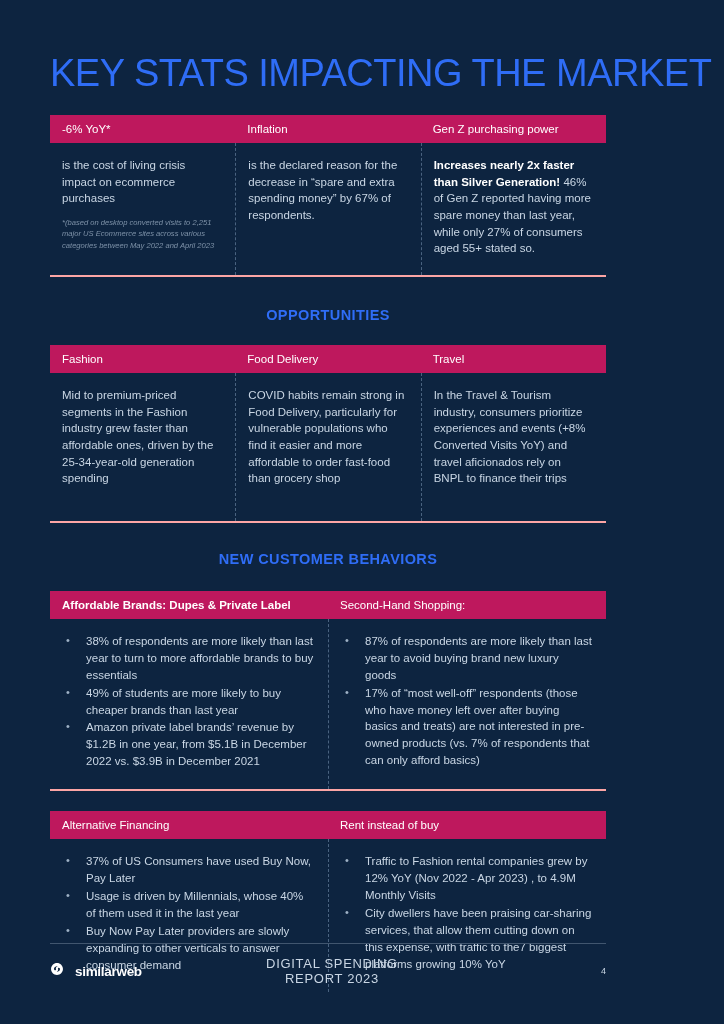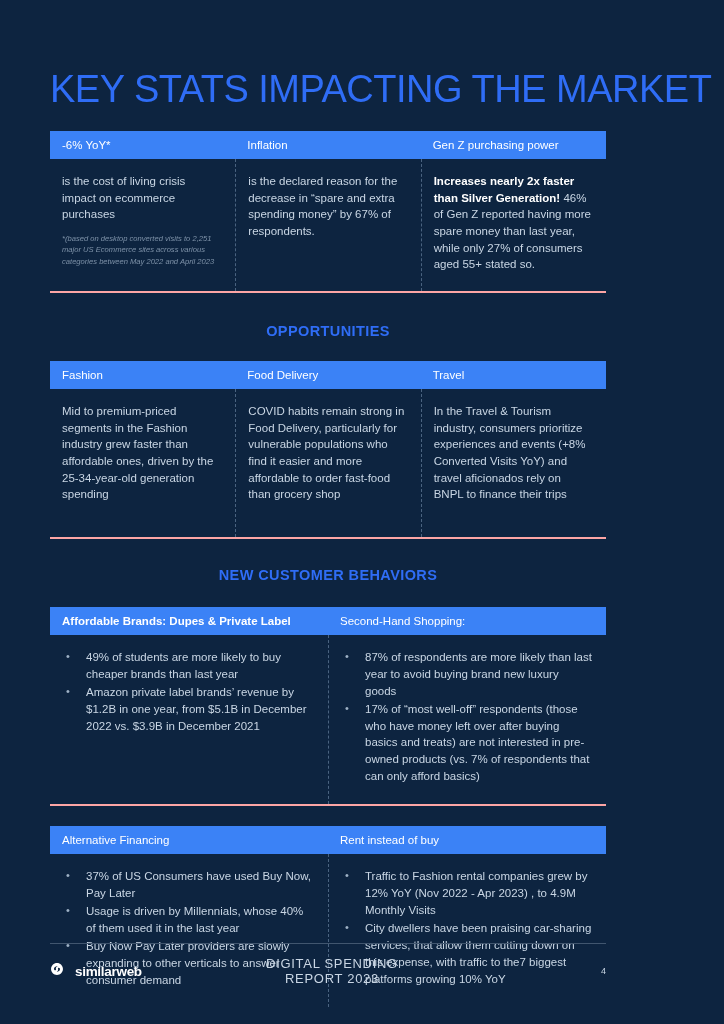--- a/index.html
+++ b/index.html
@@ -6,21 +6,21 @@
   html, body {
     width: 724px; height: 1024px;
     background: #0d2440;
     font-family: "Liberation Sans", sans-serif;
     overflow: hidden;
   }
   .page {
     position: relative;
     width: 656px; height: 1024px;
     background: #0d2440;
-    padding: 16px 40px;
+    padding: 0 40px;
   }
 
   
   .title {
     color: #2f6df6;
     font-size: 38px;
     letter-spacing: -0.5px;
     font-weight: 400;
     padding-top: 52px;
     padding-left: 10px;
@@ -33,21 +33,21 @@
     color: #2f6df6;
     font-size: 14.5px;
     font-weight: bold;
     letter-spacing: 0.4px;
   }
 
   
   .tbl { margin: 0 10px; }
   .tbl-head {
     display: flex;
-    background: #3b82f6;
+    background: #be185d;
     height: 28px;
     align-items: center;
   }
   .tbl-head .cell {
     color: #ffffff;
     font-size: 11.5px;
     padding-left: 12px;
     font-weight: 400;
     white-space: nowrap;
     overflow: hidden;
@@ -188,20 +188,21 @@
   <div class="sp-5"></div>
 
   <div class="tbl">
     <div class="tbl-head">
       <div class="cell c2 bold">Affordable Brands: Dupes &amp; Private Label</div>
       <div class="cell c2">Second-Hand Shopping:</div>
     </div>
     <div class="tbl-body">
       <div class="cell c2">
         <ul class="bullets">
+          <li>38% of respondents are more likely than last year to turn to more affordable brands to buy essentials</li>
           <li>49% of students are more likely to buy cheaper brands than last year</li>
           <li>Amazon private label brands’ revenue by $1.2B in one year, from $5.1B in December 2022 vs. $3.9B in December 2021</li>
         </ul>
       </div>
       <div class="cell c2">
         <ul class="bullets">
           <li>87% of respondents are more likely than last year to avoid buying brand new luxury goods</li>
           <li>17% of “most well-off” respondents (those who have money left over after buying basics and treats) are not interested in pre- owned products (vs. 7% of respondents that can only afford basics)</li>
         </ul>
       </div>

